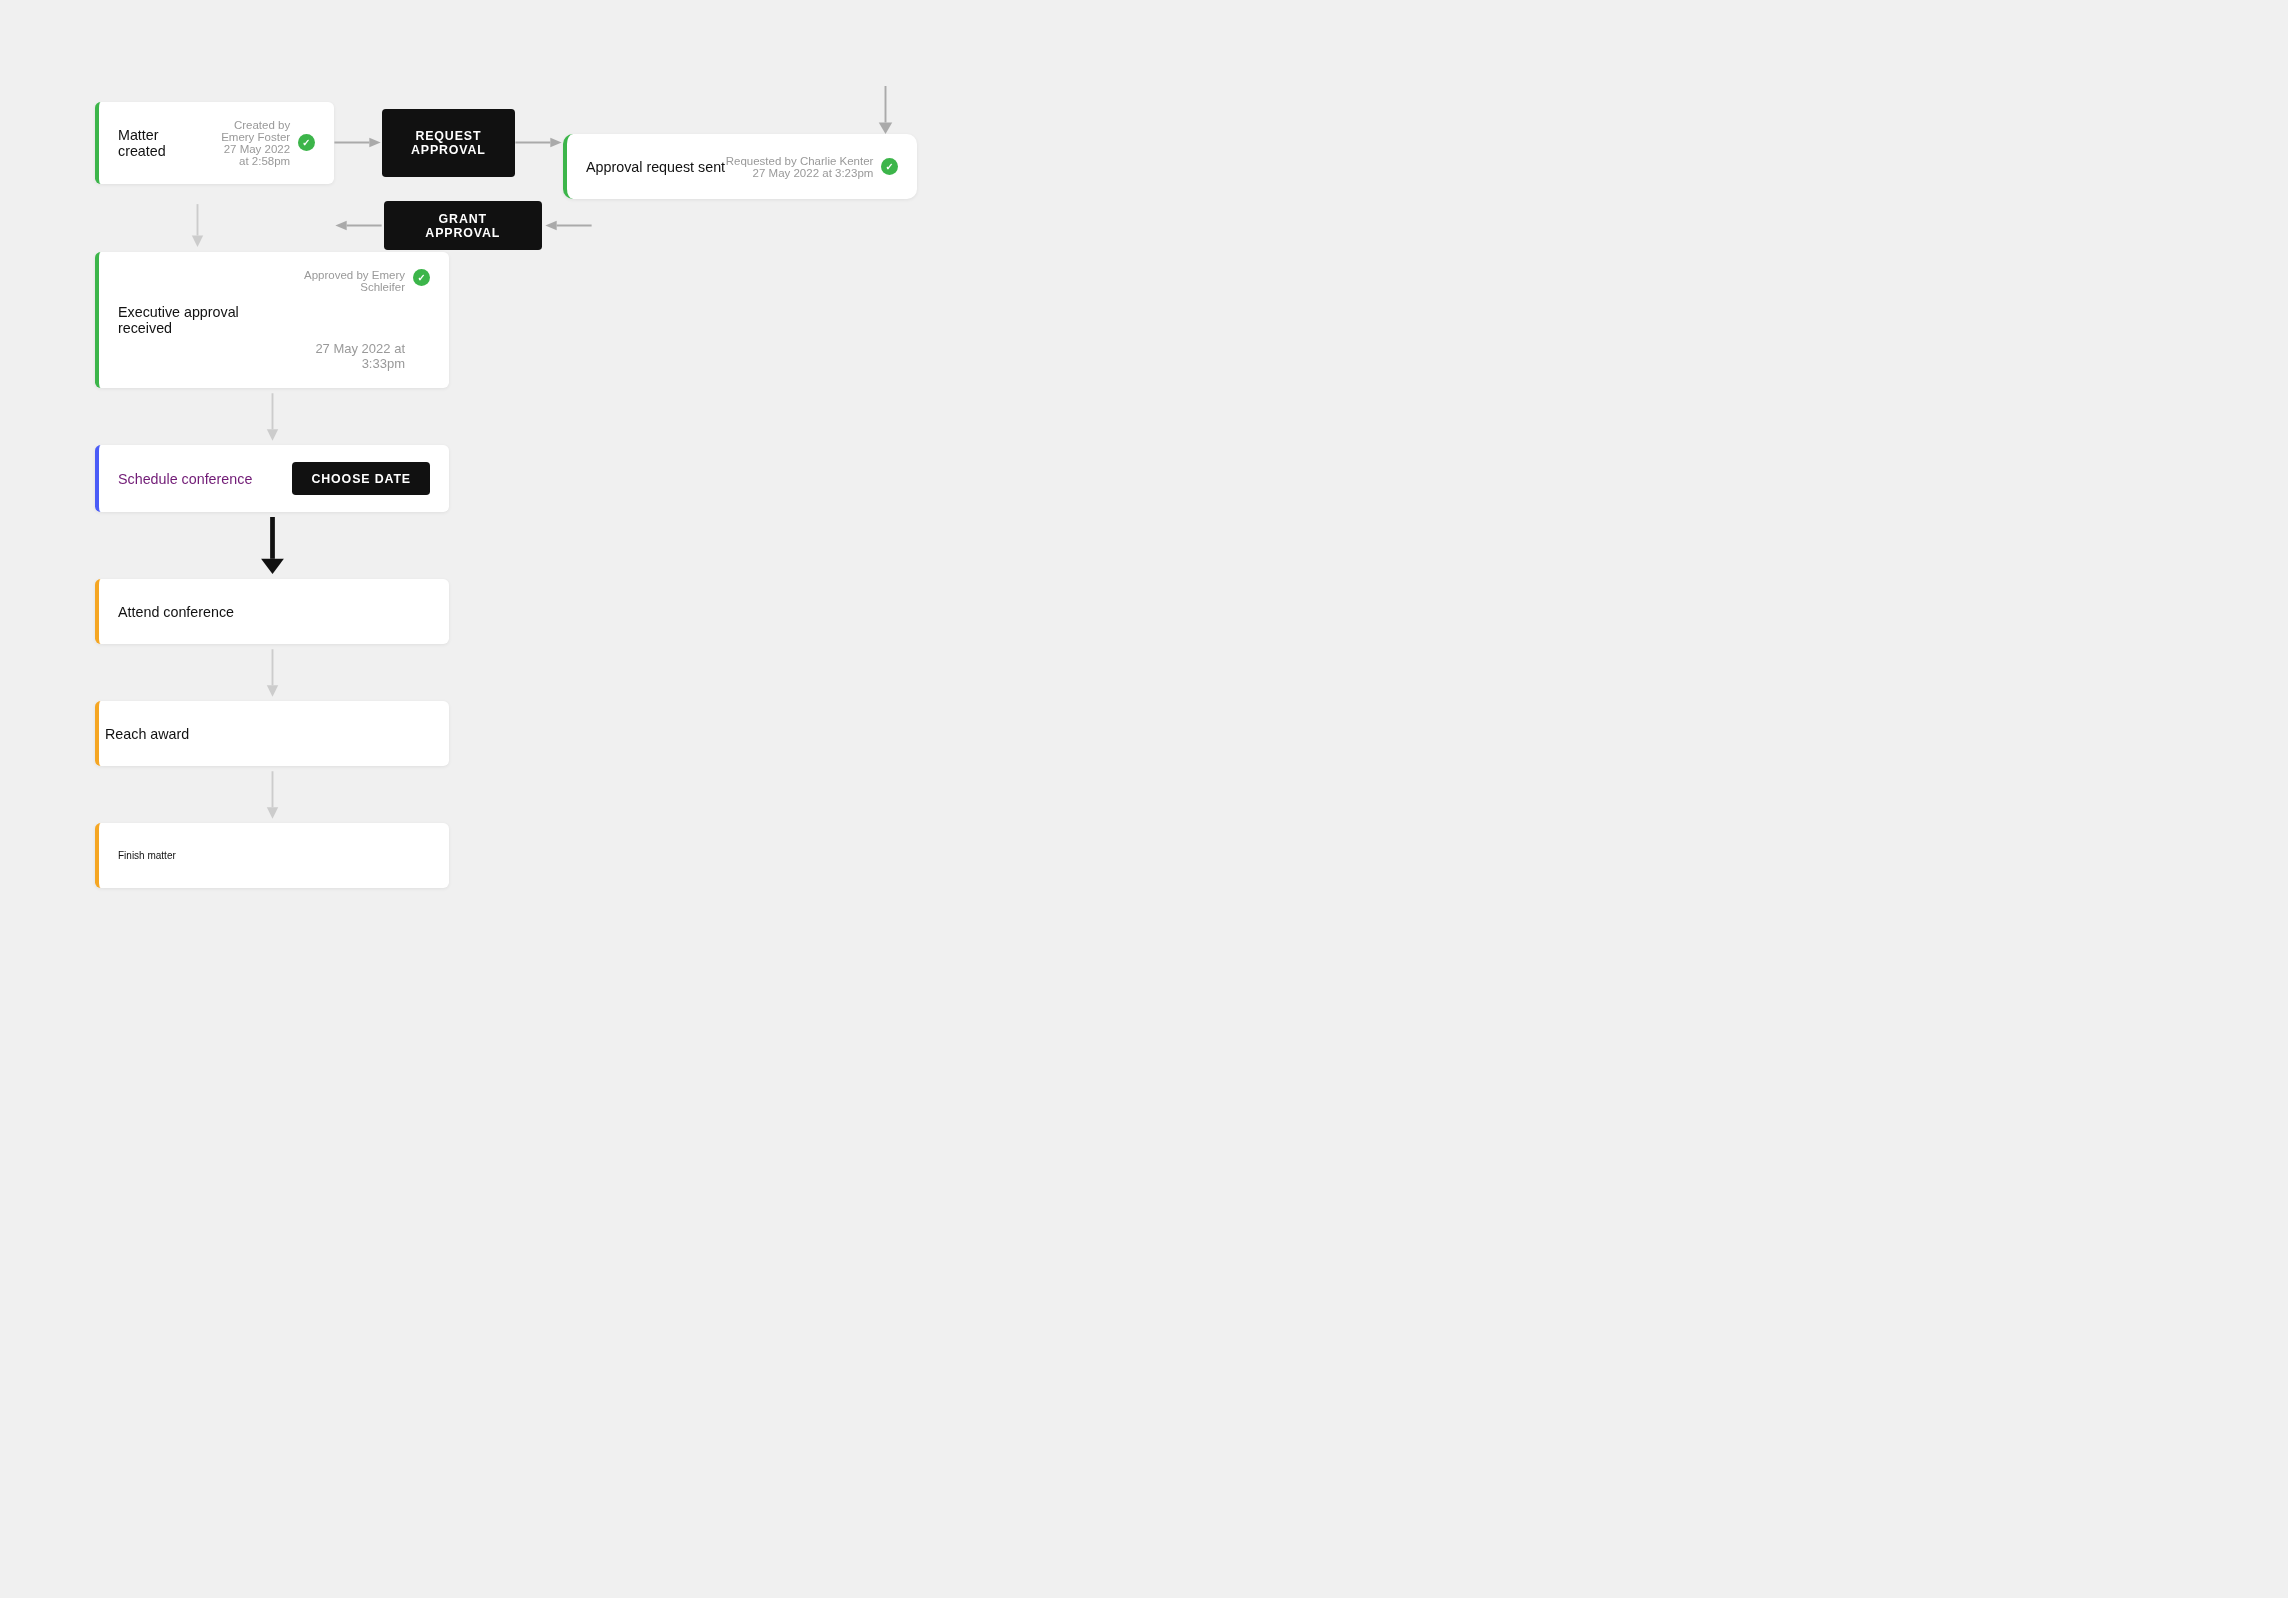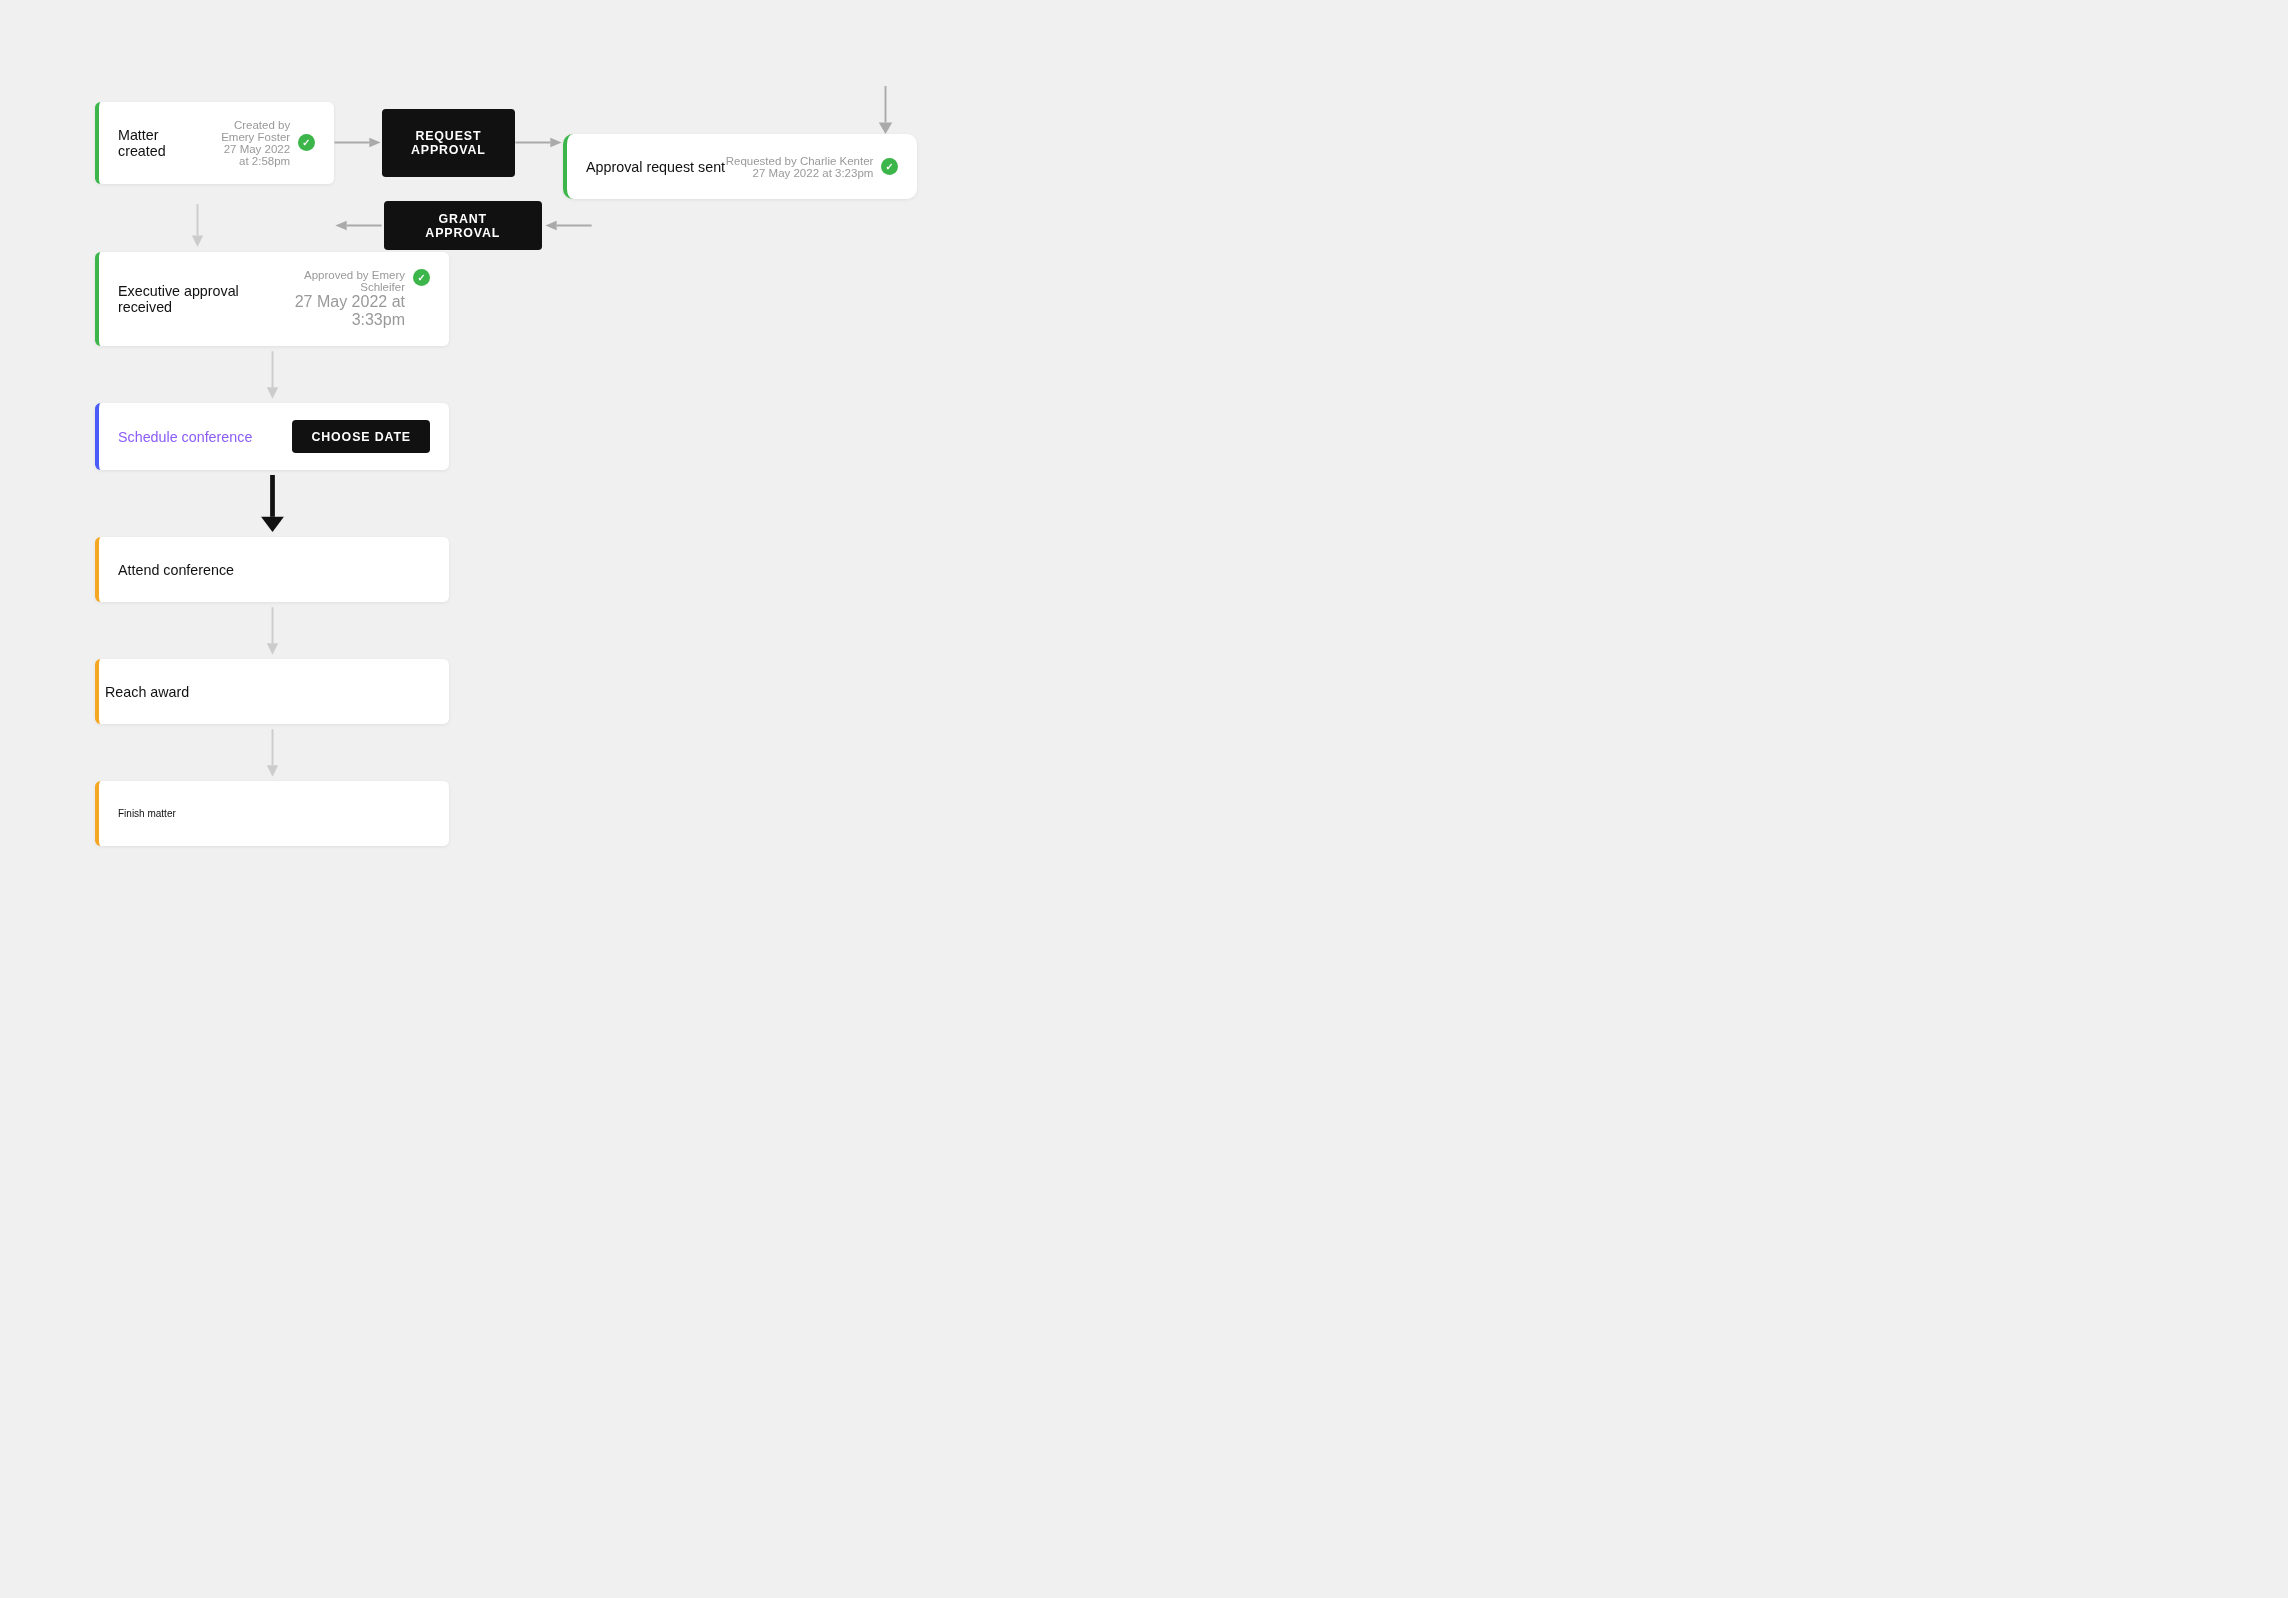--- a/index.html
+++ b/index.html
@@ -110,38 +110,38 @@
       </div>
 
     </div>
 
     <div style="display:flex; align-items:center;">
       <div style="background:#fff; border-radius:5.7px; border-left:4.8px solid #3cb54a; padding:17px 19px; width:354px; min-height:65px; display:flex; align-items:center; justify-content:space-between; box-shadow:0 1px 3.8px rgba(0,0,0,0.07);">
         <span style="font-size:14.3px; font-weight:500; color:#111;">Executive approval received</span>
         <div style="display:flex; align-items:flex-start; gap:8px;">
           <div style="text-align:right;">
             <div style="font-size:11.5px; color:#999;">Approved by Emery Schleifer</div>
-            <div style="font-size:16px; color:#999;">27 May 2022 at 3:33pm</div>
+            <div style="font-size:13px; color:#999;margin-top:48px;">27 May 2022 at 3:33pm</div>
           </div>
           <div style="width:17px;height:17px;background:#3cb54a;border-radius:50%;display:flex;align-items:center;justify-content:center;flex-shrink:0;">
             <span style="color:white;font-size:9.6px;font-weight:bold;">✓</span>
           </div>
         </div>
       </div>
     </div>
 
     <div style="width:354px; display:flex; justify-content:center; height:57px; align-items:center;">
       <svg width="19" height="48" viewBox="0 0 20 50">
           <line x1="10" y1="0" x2="10" y2="38" stroke="#ccc" stroke-width="2"></line>
           <polygon points="4,38 16,38 10,50" fill="#ccc"></polygon>
         </svg>
     </div>
 
     <div style="background:#fff; border-radius:5.7px; border-left:4.8px solid #4a5cf7; padding:17px 19px; width:354px; min-height:65px; display:flex; align-items:center; justify-content:space-between; box-shadow:0 1px 3.8px rgba(0,0,0,0.07);">
-      <span style="font-size:14.3px; font-weight:500; color:#8b5cf6;">Schedule conference</span>
+      <span style="font-size:14.3px; font-weight:500; color:#701a75;">Schedule conference</span>
       <button style="background:#111;color:#fff;border:none;border-radius:3.8px;padding:9.6px 19px;font-size:12.4px;font-weight:700;letter-spacing:0.07em;cursor:pointer;">CHOOSE DATE</button>
     </div>
 
     <div style="width:354px; display:flex; justify-content:center; height:67px; align-items:center;">
       <svg width="25" height="57" viewBox="0 0 26 60">
         <line x1="13" y1="0" x2="13" y2="44" stroke="#111" stroke-width="5"></line>
         <polygon points="1,44 25,44 13,60" fill="#111"></polygon>
       </svg>
     </div>
 

